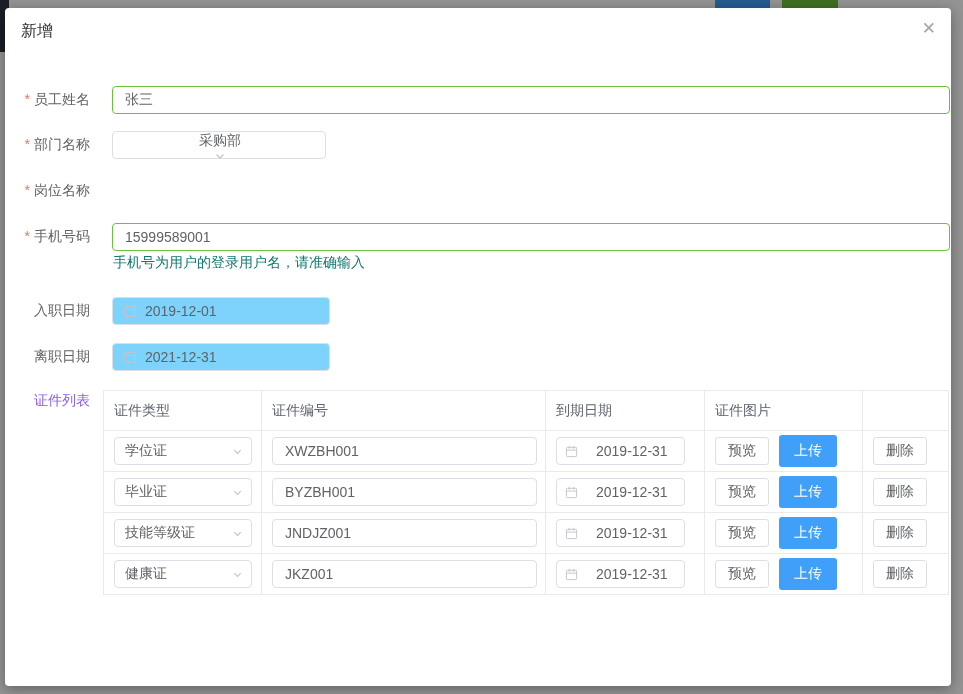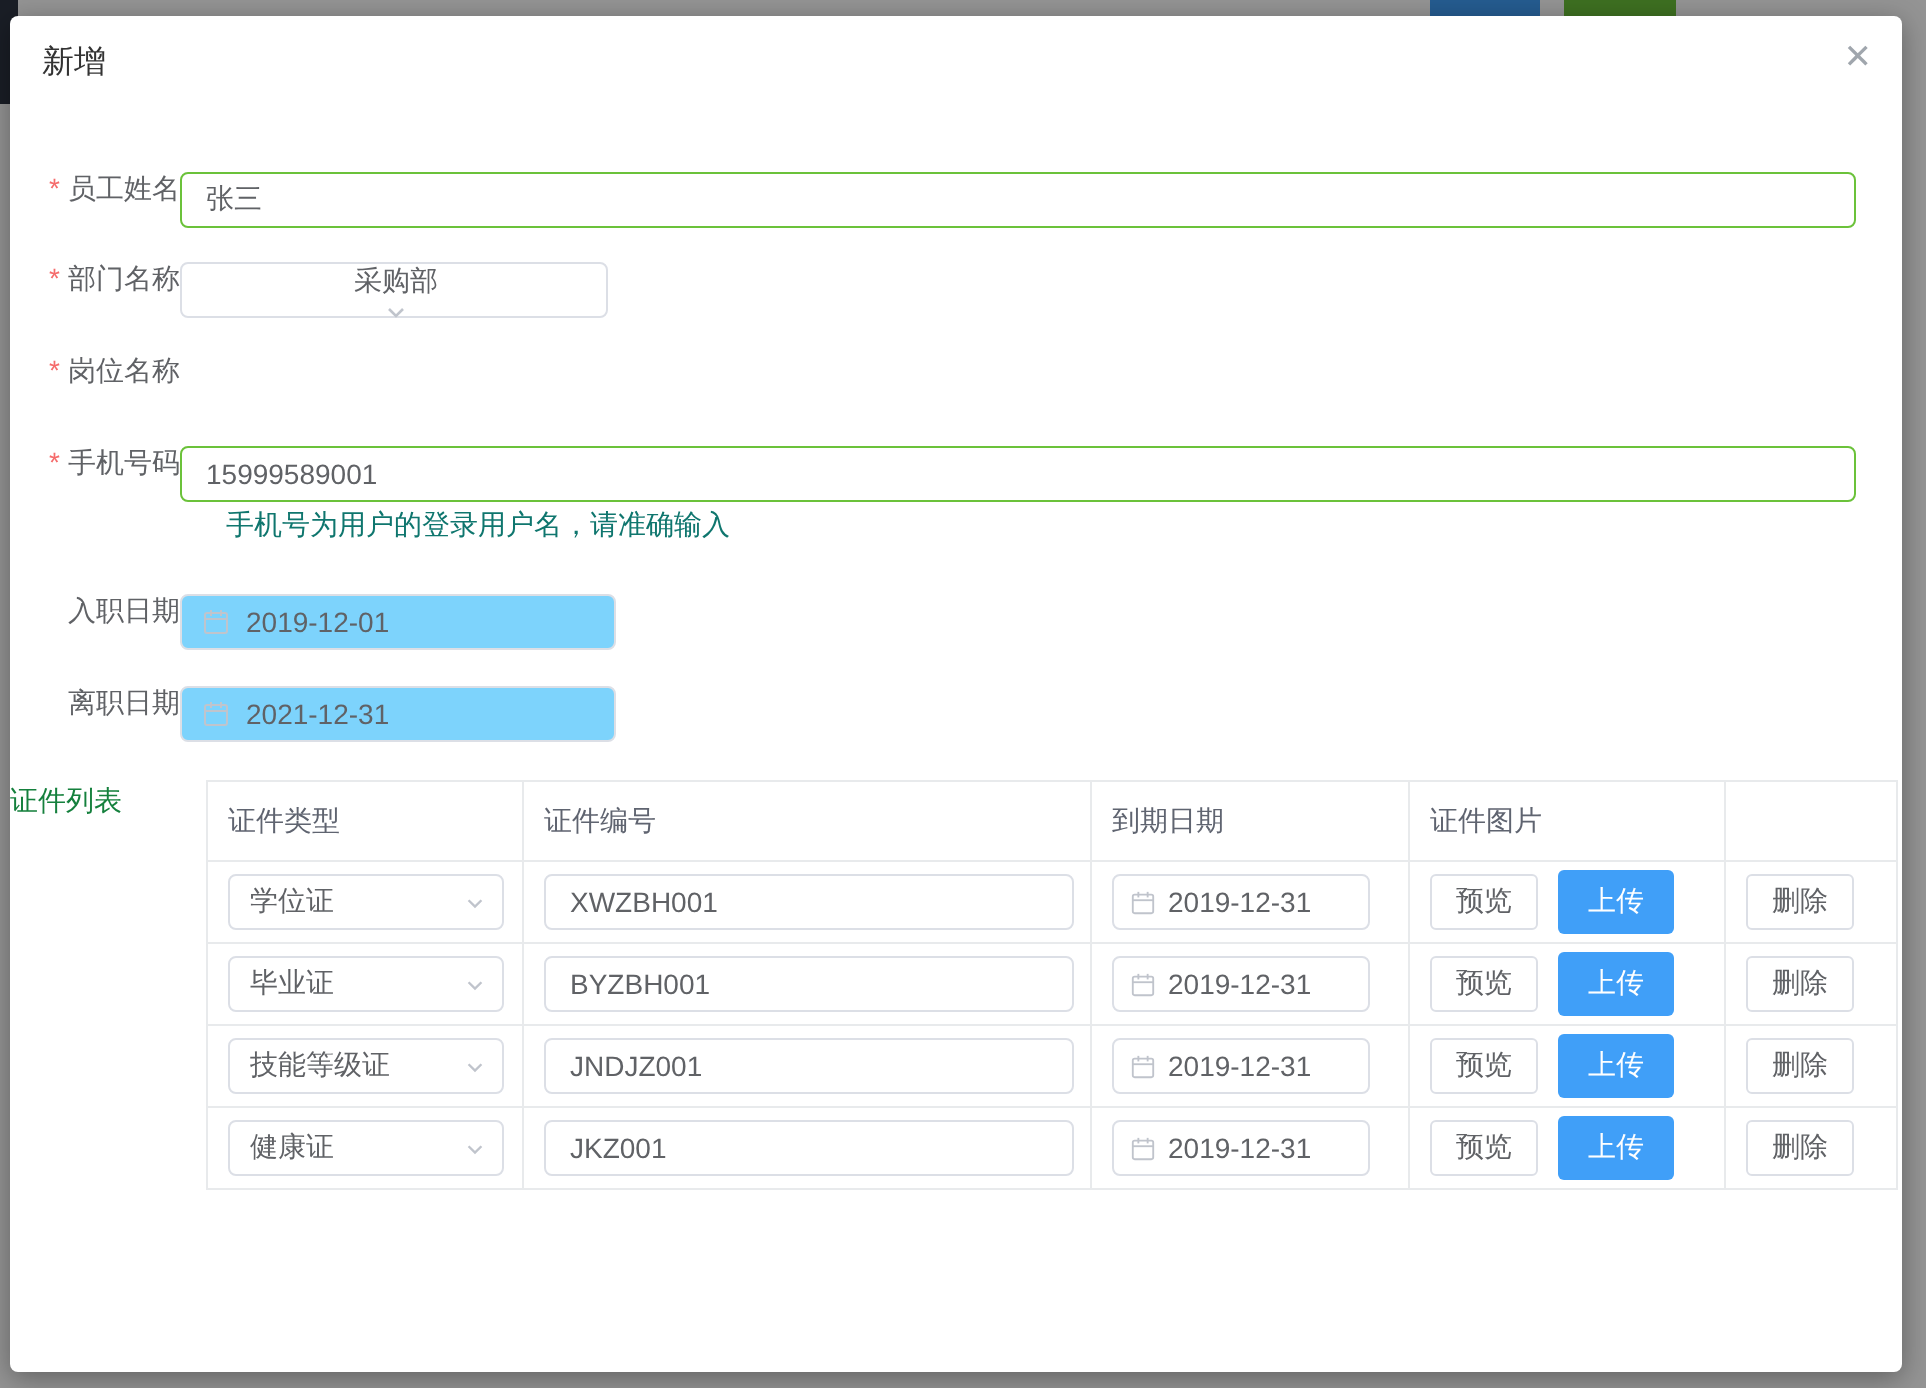--- a/index.html
+++ b/index.html
@@ -21,21 +21,21 @@
     position:absolute;left:5px;top:8px;width:946px;height:678px;
     background:#fff;border-radius:4px;box-shadow:0 3px 14px rgba(0,0,0,.35);
   }
   .modal-title{position:absolute;left:16px;top:13px;font-size:16px;color:#333;}
   .modal-close{
     position:absolute;right:15px;top:11px;font-size:17px;color:#a0a6ad;
     cursor:pointer;line-height:20px;
   }
 
   
-  .frow{position:absolute;left:0;height:28px;display:flex;width:100%;}
+  .frow{position:absolute;left:0;height:28px;display:flex;align-items:center;width:100%;gap:22px;}
   .flabel{width:85px;flex:none;text-align:right;font-size:14px;color:#606266;white-space:nowrap;}
   .req{color:#f56c6c;margin-right:4px;font-size:14px;}
   .ctrl{}
 
   .txt{
     height:28px;border:1px solid #dcdfe6;border-radius:4px;background:#fff;
     font-size:14px;color:#606266;padding:0 12px;box-sizing:border-box;outline:none;
     font-family:"Liberation Sans","DejaVu Sans",sans-serif;
   }
   .txt.full{width:838px;}
@@ -49,42 +49,42 @@
   .fdate{
     width:218px;height:28px;box-sizing:border-box;border:1px solid #dcdfe6;border-radius:4px;
     background:#7dd3fc;display:flex;align-items:center;gap:8px;
     padding:0 10px;font-size:14px;color:#606266;cursor:pointer;
   }
   .iconbox{display:flex;align-items:center;flex:none;}
 
   .hint{position:absolute;left:108px;top:246px;font-size:14px;color:#0f766e;}
 
   
-  .cert-label{position:absolute;left:0;top:384px;width:85px;font-size:14px;color:#15803d;}
+  .cert-label{position:absolute;left:0;top:384px;width:85px;text-align:right;font-size:14px;color:#8b5cf6;}
   .cert-table{
     position:absolute;left:98px;top:382px;width:846px;box-sizing:border-box;
     border:1px solid #e8eaec;background:#fff;
   }
   .trow{display:grid;grid-template-columns:158px 284px 159px 158px auto;}
   .trow > div{border-right:1px solid #e8eaec;display:flex;align-items:center;padding-left:10px;box-sizing:border-box;}
   .trow > div:last-child{border-right:none;}
   .trow{border-bottom:1px solid #e8eaec;}
   .trow:last-child{border-bottom:none;}
   .thead > div{height:39px;font-size:14px;color:#5f6470;}
   .tbody > div{height:40px;}
 
   .cell-select{
     width:138px;height:28px;box-sizing:border-box;border:1px solid #dcdfe6;border-radius:4px;
     background:#fff;display:flex;align-items:center;justify-content:space-between;
     padding:0 8px 0 10px;font-size:14px;color:#606266;cursor:pointer;
   }
   .cell-input{width:265px;}
   .cell-date{
     width:129px;height:28px;box-sizing:border-box;border:1px solid #dcdfe6;border-radius:4px;
-    background:#fff;display:flex;align-items:center;gap:6px;padding:0 8px;
+    background:#fff;display:flex;align-items:center;gap:18px;padding:0 8px;
     font-size:14px;color:#606266;cursor:pointer;
   }
   .btn-outline{
     width:54px;height:28px;background:#fff;border:1px solid #dcdfe6;border-radius:3px;
     font-size:14px;color:#606266;cursor:pointer;padding:0;flex:none;
     font-family:"Liberation Sans","DejaVu Sans",sans-serif;
   }
   .btn-upload{
     width:58px;height:32px;background:#409ff8;border:none;border-radius:3px;
     font-size:14px;color:#fff;cursor:pointer;margin-left:10px;padding:0;flex:none;

